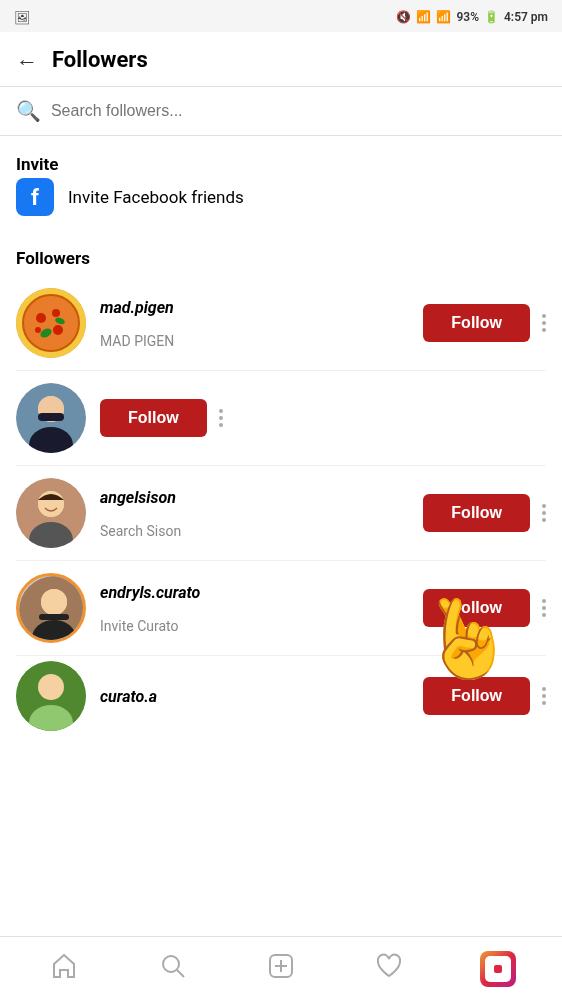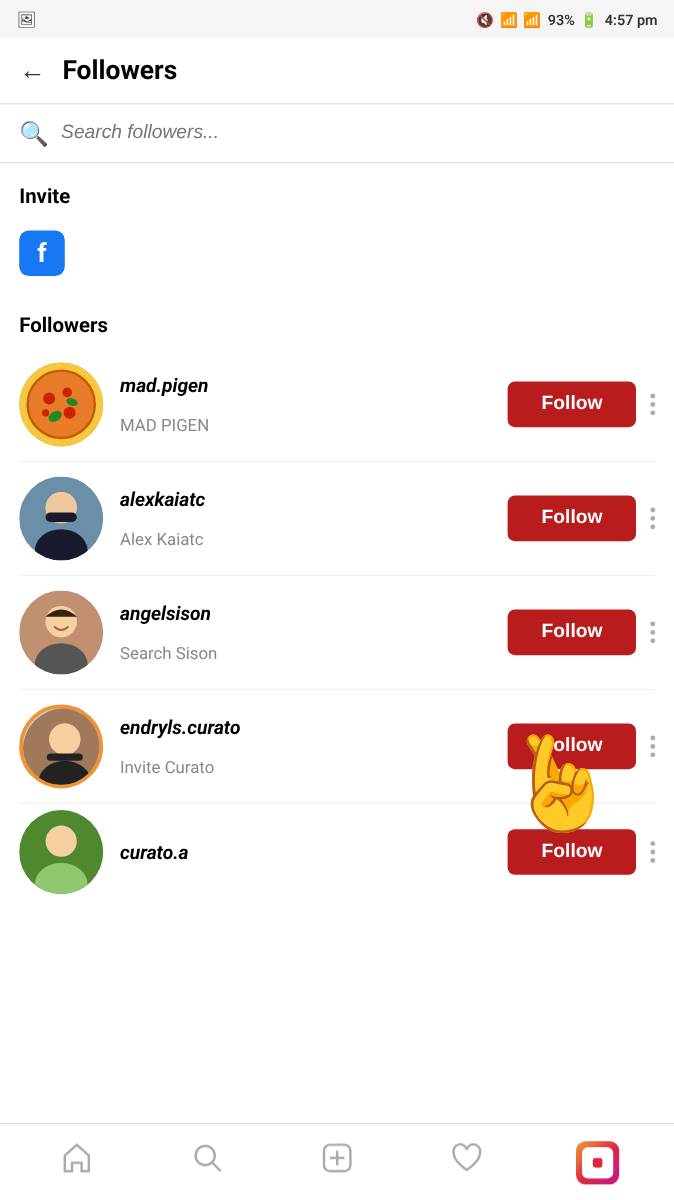--- a/index.html
+++ b/index.html
@@ -67,32 +67,30 @@
       color: #aaa;
       font-size: 20px;
     }
     .search-input {
       border: none;
       outline: none;
       font-size: 16px;
       color: #0369a1;
       background: transparent;
       width: 100%;
-      font-style: italic;
     }
 
     
     .invite-section {
       padding: 18px 16px 10px;
     }
     .invite-title {
       font-size: 17px;
       font-weight: 700;
       color: #000;
-      margin-bottom: 14px;
     }
     .invite-fb-row {
       display: flex;
       align-items: center;
       gap: 14px;
       padding: 4px 0;
     }
     .fb-icon {
       width: 38px;
       height: 38px;
@@ -290,20 +288,21 @@
     <div class="search-row">
       <span class="search-icon-wrap">🔍</span>
       <input class="search-input" type="text" placeholder="Search followers..." style="">
     </div>
   </div>
 
   <div class="invite-section">
     <div class="invite-title">Invite</div>
     <div class="invite-fb-row">
       <div class="fb-icon">f</div>
+      <span class="invite-fb-label">Invite Facebook friends</span>
     </div>
   </div>
 
   <div class="followers-section">
     <div class="followers-title">Followers</div>
 
     <div class="follower-item">
       <div class="avatar pizza-bg">
         <svg viewBox="0 0 70 70" width="70" height="70">
           <circle cx="35" cy="35" r="35" fill="#f5c842"></circle>
@@ -332,24 +331,20 @@
     <div class="follower-item">
       <div class="avatar">
         <svg viewBox="0 0 70 70" width="70" height="70">
           <circle cx="35" cy="35" r="35" fill="#6b8fa8"></circle>
           <circle cx="35" cy="26" r="13" fill="#f0c8a0"></circle>
           <ellipse cx="35" cy="62" rx="22" ry="18" fill="#1a1a2e"></ellipse>
           <circle cx="35" cy="26" r="13" fill="#f0c8a0"></circle>
           <rect x="22" y="30" width="26" height="8" rx="4" fill="#1a1a2e"></rect>
         </svg>
       </div>
-      <div class="user-info">
-        <div class="username">alexkaiatc</div>
-        <div class="display-name">Alex Kaiatc</div>
-      </div>
       <button class="follow-btn">Follow</button>
       <button class="more-btn">
         <span class="dot"></span>
         <span class="dot"></span>
         <span class="dot"></span>
       </button>
     </div>
 
     <div class="follower-item">
       <div class="avatar">

